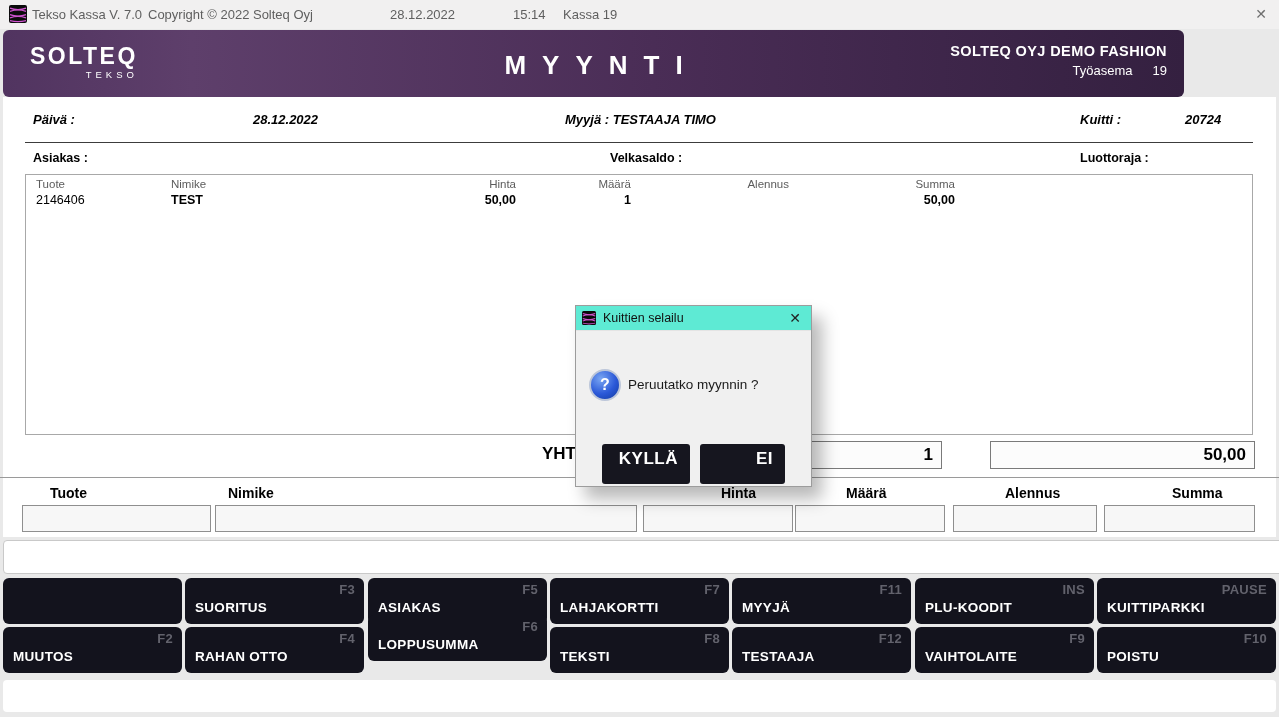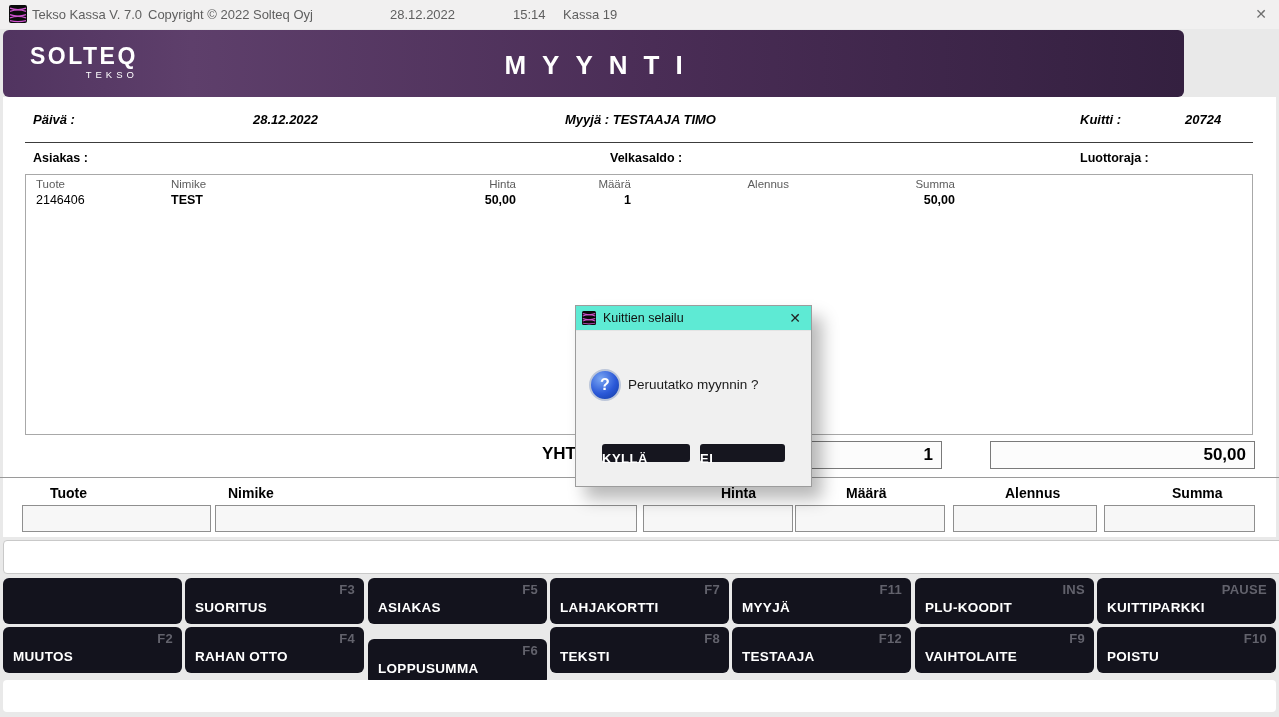--- a/index.html
+++ b/index.html
@@ -71,22 +71,22 @@
   .dialog{left:575px;top:305px;width:235px;height:180px;background:#f0f0f0;border:1px solid #9c9c9c;
     box-shadow:10px 12px 16px rgba(0,0,0,.28);z-index:20;}
   .dlg-titlebar{position:absolute;left:0;top:0;right:0;height:24px;background:#5eead4;border-bottom:1px solid #e4e4e4;}
   .dlg-icon{position:absolute;left:6px;top:5px;width:14px;height:14px;}
   .dlg-title{position:absolute;left:27px;top:5px;font-size:12.5px;color:#111;}
   .dlg-close{position:absolute;right:0;top:0;width:32px;height:24px;text-align:center;line-height:24px;font-size:14px;color:#222;cursor:pointer;}
   .q-icon{position:absolute;left:13px;top:63px;width:28px;height:28px;border-radius:50%;
     background:radial-gradient(circle at 35% 28%,#7aa6f2 0%,#2b59d8 55%,#123a9e 100%);
     border:2px solid #bcc6d9;color:#fff;font-size:16px;font-weight:700;text-align:center;line-height:28px;}
   .dlg-msg{position:absolute;left:52px;top:71px;font-size:13.5px;color:#1a1a1a;white-space:nowrap;}
-  .dlg-btn{position:absolute;top:138px;height:18px;background:#16161f;border-radius:3px;color:#fff;
-    font-size:13px;font-weight:700;letter-spacing:.5px;text-align:left;line-height:30px;padding-right:12px;box-sizing:border-box;cursor:pointer;}
+  .dlg-btn{position:absolute;top:138px;height:40px;background:#16161f;border-radius:3px;color:#fff;
+    font-size:17px;font-weight:700;letter-spacing:.5px;text-align:right;line-height:30px;padding-right:12px;box-sizing:border-box;cursor:pointer;}
   .dlg-yes{left:26px;width:88px;}
   .dlg-no{left:124px;width:85px;}
 </style>
 </head>
 <body>
 
 <div class="abs titlebar">
   <svg class="appicon" viewBox="0 0 18 18">
     <rect width="18" height="18" rx="2" fill="#0b0b0b"></rect>
     <path d="M1 3.2 Q9 6.2 17 3.2" stroke="#cf54cf" stroke-width="1.3" fill="none"></path>
@@ -102,20 +102,26 @@
   <span style="left:563px">Kassa 19</span>
   <div class="win-close">✕</div>
 </div>
 
 <div class="abs pheader">
   <div class="logo">
     <div class="logo-main">SOLTEQ</div>
     <div class="logo-sub">TEKSO</div>
   </div>
   <div class="ptitle">MYYNTI</div>
+  <div class="store">
+    <div class="store-name">SOLTEQ OYJ DEMO FASHION</div>
+    <div class="store-ws">
+      <span>Työasema</span><span class="ws-val">19</span>
+    </div>
+  </div>
 </div>
 
 <div class="abs content"></div>
 
 <div class="abs lbl-big" style="left:33px;top:112px">Päivä :</div>
 <div class="abs lbl-big" style="left:253px;top:112px">28.12.2022</div>
 <div class="abs lbl-big" style="left:565px;top:112px">
   <span>Myyjä :</span>
   <span>TESTAAJA TIMO</span>
 </div>
@@ -199,21 +205,21 @@
 </div>
 
 <div class="fbtn" style="left:3px;top:627px">
   <span class="fkey">F2</span>
   <span class="flabel">MUUTOS</span>
 </div>
 <div class="fbtn" style="left:185px;top:627px">
   <span class="fkey">F4</span>
   <span class="flabel">RAHAN OTTO</span>
 </div>
-<div class="fbtn" style="left:368px;top:639px">
+<div class="fbtn" style="left:368px;top:615px">
   <span class="fkey">F6</span>
   <span class="flabel">LOPPUSUMMA</span>
 </div>
 <div class="fbtn" style="left:550px;top:627px">
   <span class="fkey">F8</span>
   <span class="flabel">TEKSTI</span>
 </div>
 <div class="fbtn" style="left:732px;top:627px">
   <span class="fkey">F12</span>
   <span class="flabel">TESTAAJA</span>

